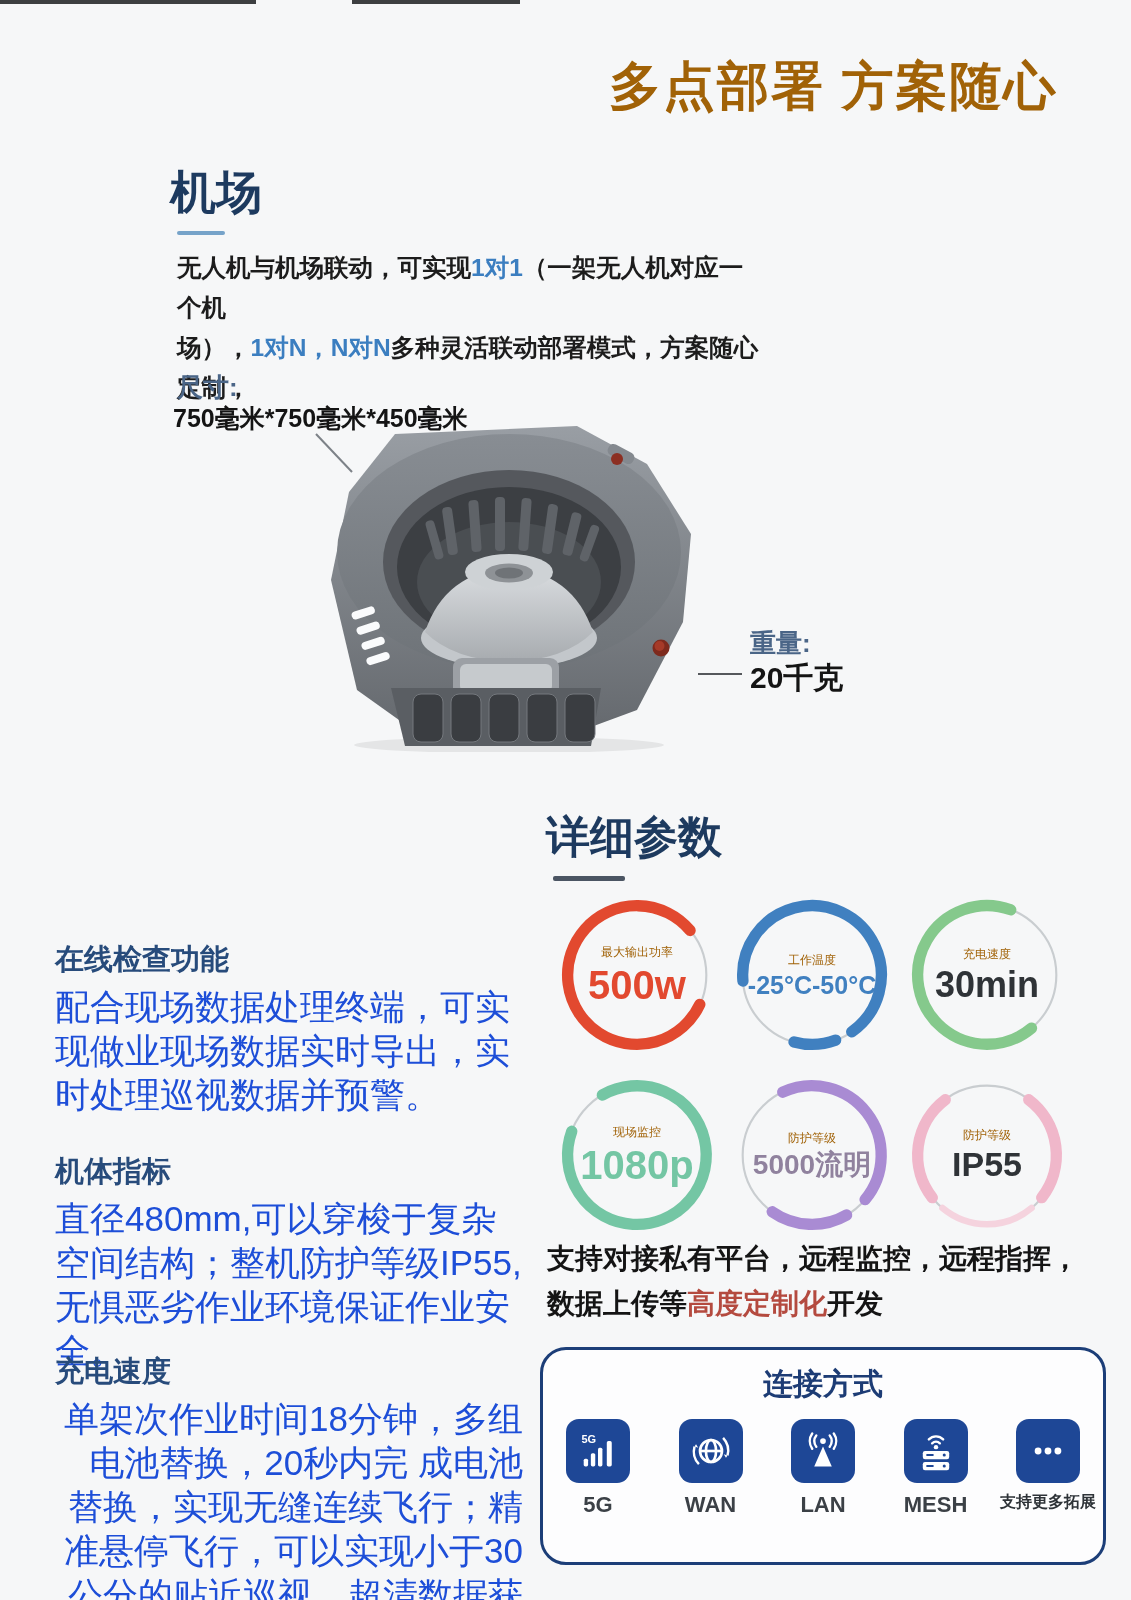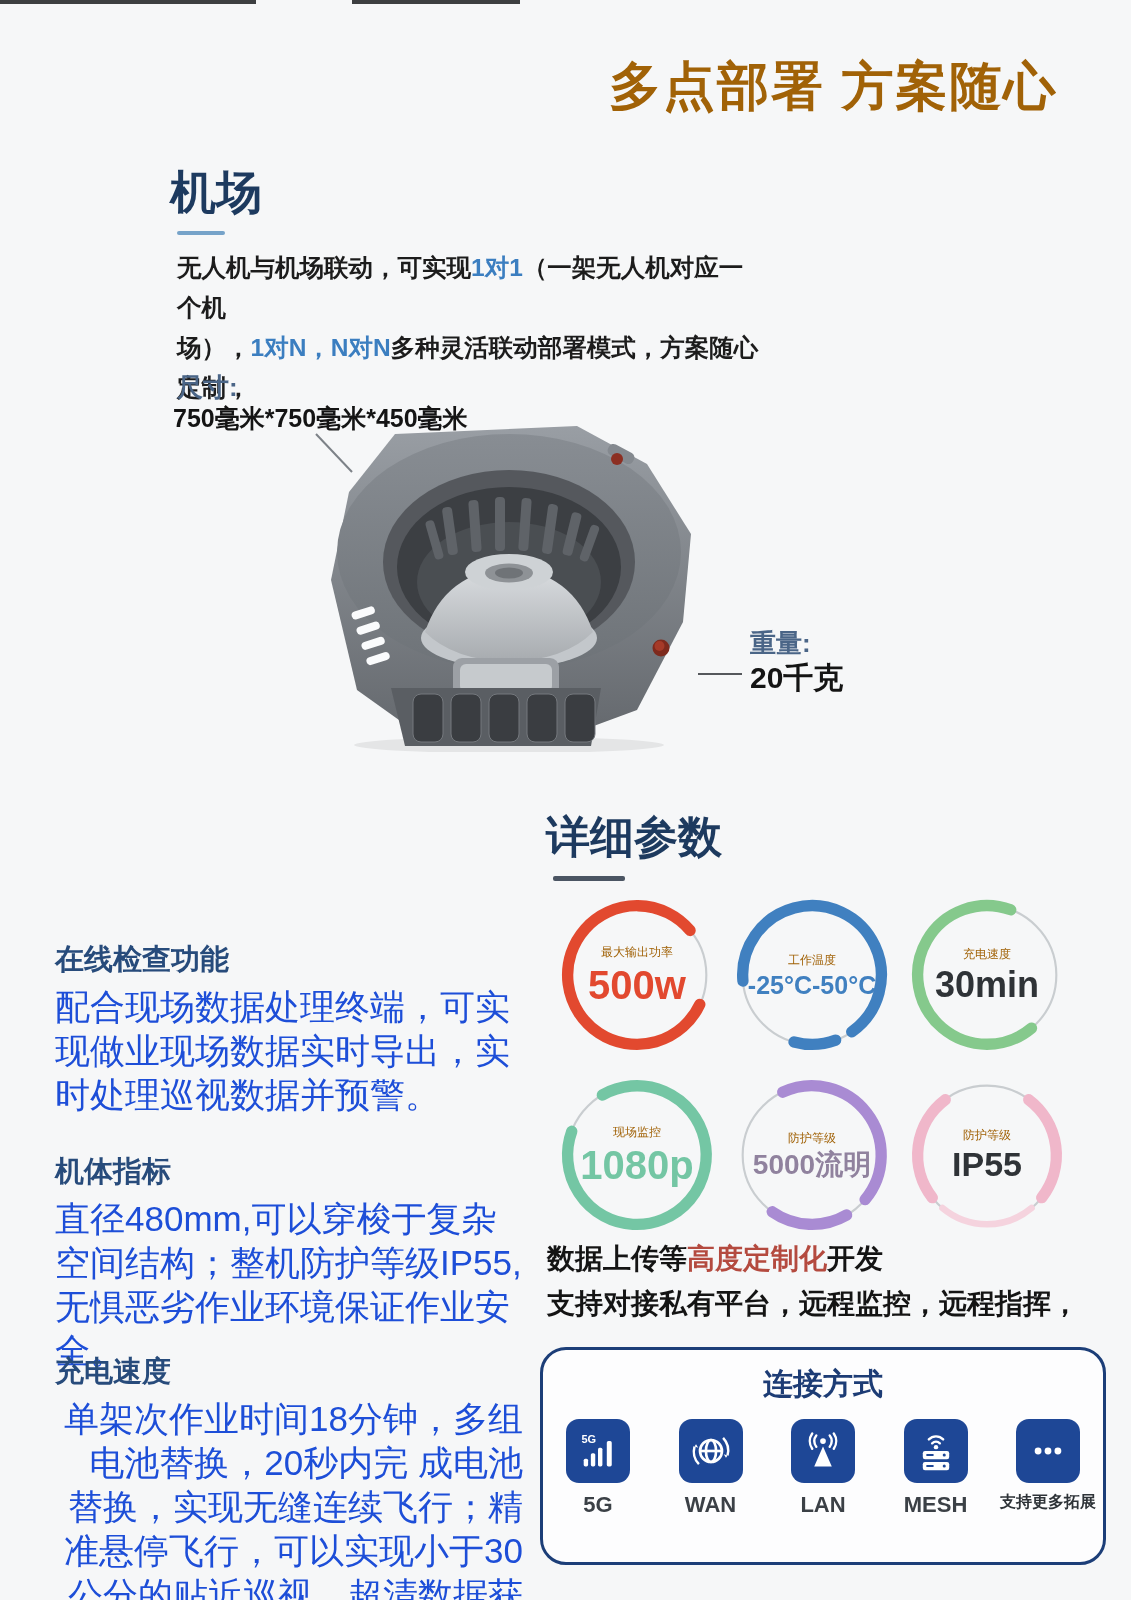--- a/index.html
+++ b/index.html
@@ -219,22 +219,22 @@
   <div class="abs feat-heading" style="left:55px;top:940px;">在线检查功能</div>
   <div class="abs feat-body" style="left:55px;top:985px;">配合现场数据处理终端，可实现做业现场数据实时导出，实时处理巡视数据并预警。</div>
 
   <div class="abs feat-heading" style="left:55px;top:1152px;">机体指标</div>
   <div class="abs feat-body" style="left:55px;top:1197px;">直径480mm,可以穿梭于复杂空间结构；整机防护等级IP55,无惧恶劣作业环境保证作业安全。</div>
 
   <div class="abs feat-heading" style="left:55px;top:1352px;">充电速度</div>
   <div class="abs feat-body" style="left:55px;top:1397px;text-align:right;">单架次作业时间18分钟，多组电池替换，20秒内完 成电池替换，实现无缝连续飞行；精准悬停飞行，可以实现小于30公分的贴近巡视，超清数据获取，</div>
 
   <div class="abs custom" style="left:547px;top:1236px;">
+    <div>支持对接私有平台，远程监控，远程指挥，</div>
     <div><span>数据上传等</span><span class="red">高度定制化</span><span>开发</span></div>
-    <div>支持对接私有平台，远程监控，远程指挥，</div>
   </div>
 
   <div class="abs conn-box" style="left:540px;top:1347px;">
     <div class="conn-title">连接方式</div>
     <div class="conn-row">
 
       <div class="conn-item">
         <div class="tile">
           <svg viewBox="0 0 40 40">
             <text x="5" y="13" font-size="10" font-weight="bold" fill="#fff" font-family="Liberation Sans, sans-serif">5G</text>

